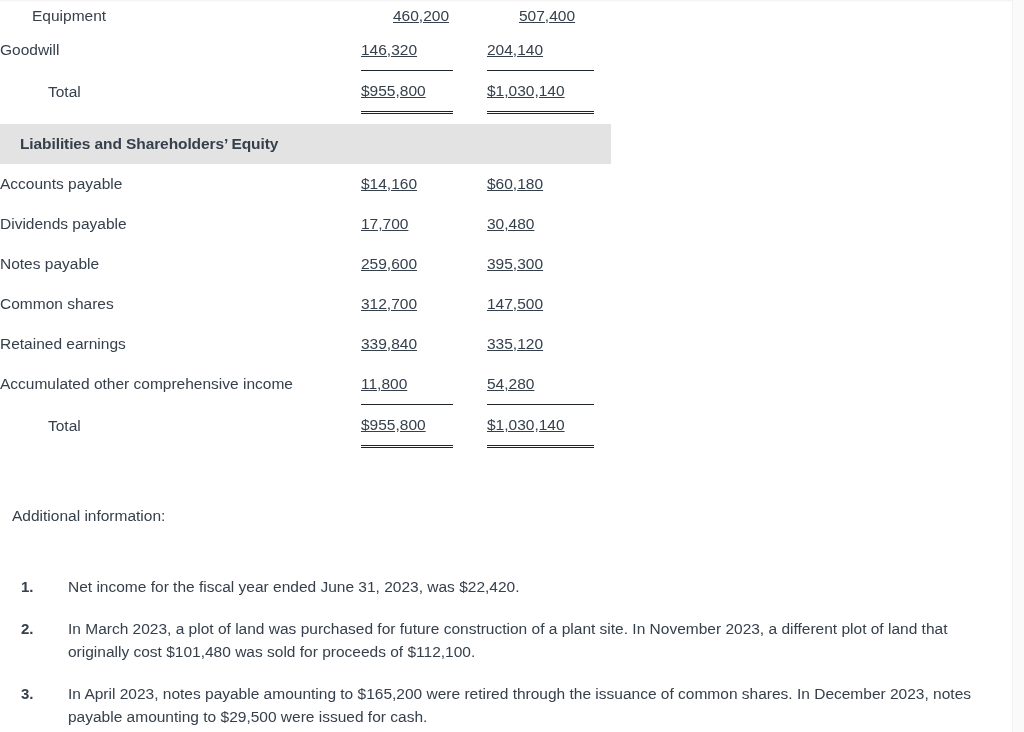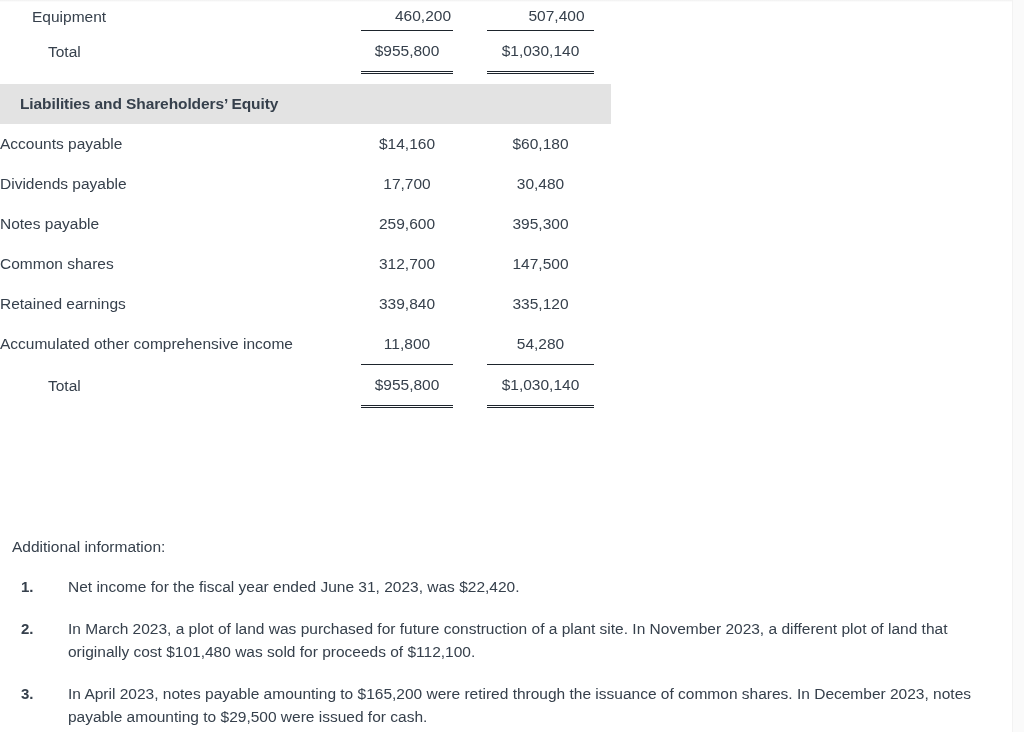--- a/index.html
+++ b/index.html
@@ -65,22 +65,23 @@
     height: 40px;
     vertical-align: middle;
     white-space: nowrap;
   }
   td.label {
     padding-left: 20px;
     text-align: left;
   }
   td.label.indent { padding-left: 48px; }
   td.num {
-    text-align: center;
+    text-align: left;
     padding-right: 0px;
+    text-decoration: underline;
   }
   td.num.n1 { padding-right: 0; }
   td.num.n2 { padding-right: 0; }
 
   
   td.rule-top {
     border-top: 1.4px solid #1d242c;
   }
   td.rule-dbl {
     border-bottom: 3.6px double #1d242c;
@@ -105,21 +106,21 @@
     letter-spacing: -0.1px;
   }
   tr.section td.label { padding-left: 20px; }
 
   tr.spacer td { height: 10px; line-height: 10px; }
 
   
   .addl-heading {
     position: absolute;
     left: 12px;
-    top: 536px;
+    top: 505px;
     font-size: 15.5px;
     line-height: 22px;
   }
   ol.addl {
     position: absolute;
     left: 0;
     top: 575px;
     width: 1000px;
     margin: 0;
     padding: 0;
@@ -164,20 +165,27 @@
 
       <tr class="clipped">
         <td class="label">Equipment</td>
         <td class="num n1">460,200</td>
         <td></td>
         <td class="num n2">507,400</td>
         <td></td>
       </tr>
 
 
+      <tr>
+        <td class="label">Goodwill</td>
+        <td class="num n1">146,320</td>
+        <td></td>
+        <td class="num n2">204,140</td>
+        <td></td>
+      </tr>
 
       <tr>
         <td class="label indent">Total</td>
         <td class="num n1 rule-top rule-dbl">$955,800</td>
         <td></td>
         <td class="num n2 rule-top rule-dbl">$1,030,140</td>
         <td></td>
       </tr>
 
       <tr class="spacer">

